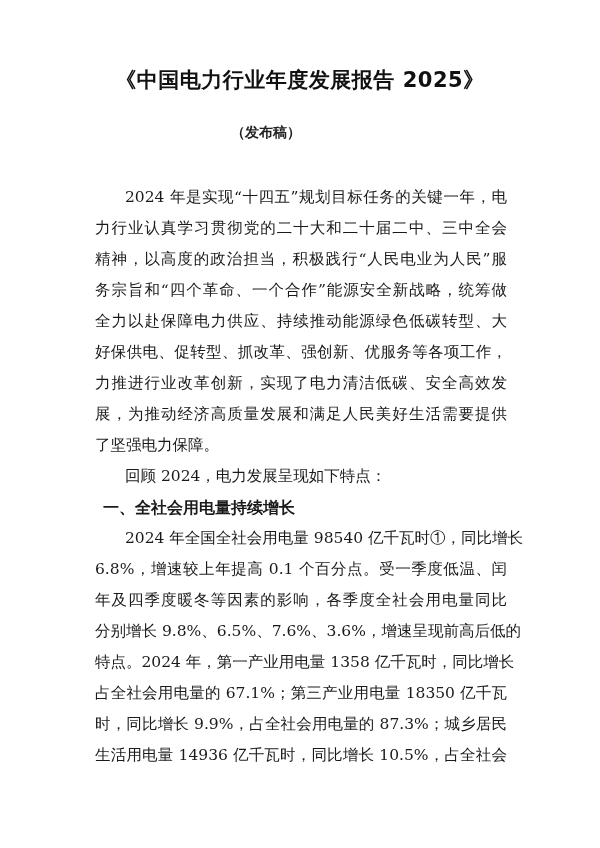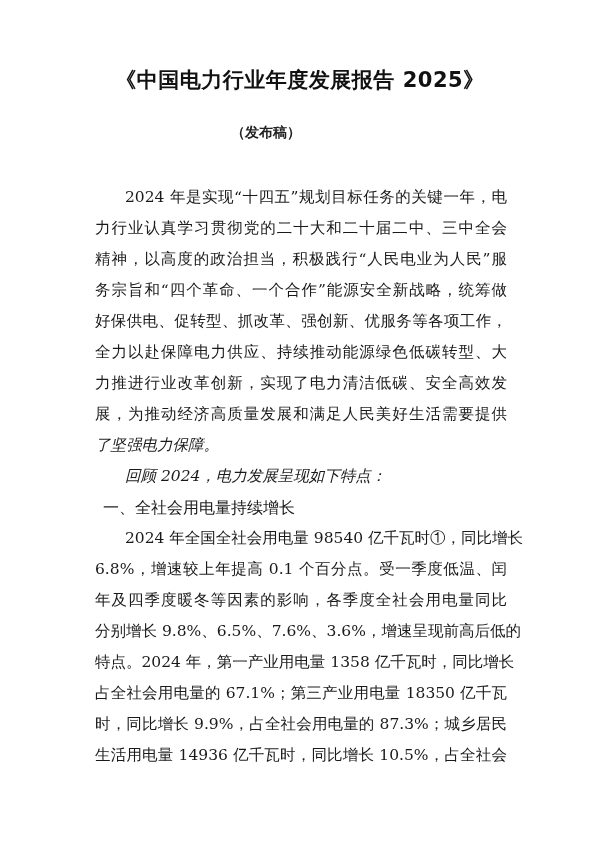--- a/index.html
+++ b/index.html
@@ -11,42 +11,42 @@
   }
   .subtitle {
     position: absolute; left: 0; top: 124px; width: 532px; text-align: center;
     font-family: Liberation Mono, monospace; font-weight: bold; font-size: 14px; color: #222;
   }
   .body {
     position: absolute; left: 95px; top: 170px; width: 412px;
     font-family: "DejaVu Serif", serif; font-size: 15.5px; line-height: 31px; color: #1a1a1a; margin-top: 12px;
   }
   .line { display: block; height: 31px; white-space: nowrap; text-align: justify; text-align-last: justify; }
-  .line.last { text-align-last: left; font-style: italic; }
+  .line.last { text-align-last: left; }
   .indent { padding-left: 30px; }
   .heading {
-    font-family: "DejaVu Sans", sans-serif; font-weight: normal; font-size: 16px; padding-left: 8px;
+    font-family: "DejaVu Sans", sans-serif; font-weight: bold; font-size: 16px; padding-left: 8px;
     text-align-last: left;
   }
 </style>
 </head>
 <body>
 
 <div class="page">
   <div class="title">《中国电力行业年度发展报告 2025》</div>
   <div class="subtitle">（发布稿）</div>
 
   <div class="body">
     <div>
       <span class="line indent">2024 年是实现“十四五”规划目标任务的关键一年，电</span>
       <span class="line">力行业认真学习贯彻党的二十大和二十届二中、三中全会</span>
       <span class="line">精神，以高度的政治担当，积极践行“人民电业为人民”服</span>
       <span class="line">务宗旨和“四个革命、一个合作”能源安全新战略，统筹做</span>
+      <span class="line">全力以赴保障电力供应、持续推动能源绿色低碳转型、大</span>
       <span class="line">好保供电、促转型、抓改革、强创新、优服务等各项工作，</span>
-      <span class="line">全力以赴保障电力供应、持续推动能源绿色低碳转型、大</span>
       <span class="line">力推进行业改革创新，实现了电力清洁低碳、安全高效发</span>
       <span class="line">展，为推动经济高质量发展和满足人民美好生活需要提供</span>
       <span class="line last">了坚强电力保障。</span>
     </div>
 
     <span class="line last indent">回顾 2024，电力发展呈现如下特点：</span>
 
     <span class="line heading">一、全社会用电量持续增长</span>
 
     <div>

